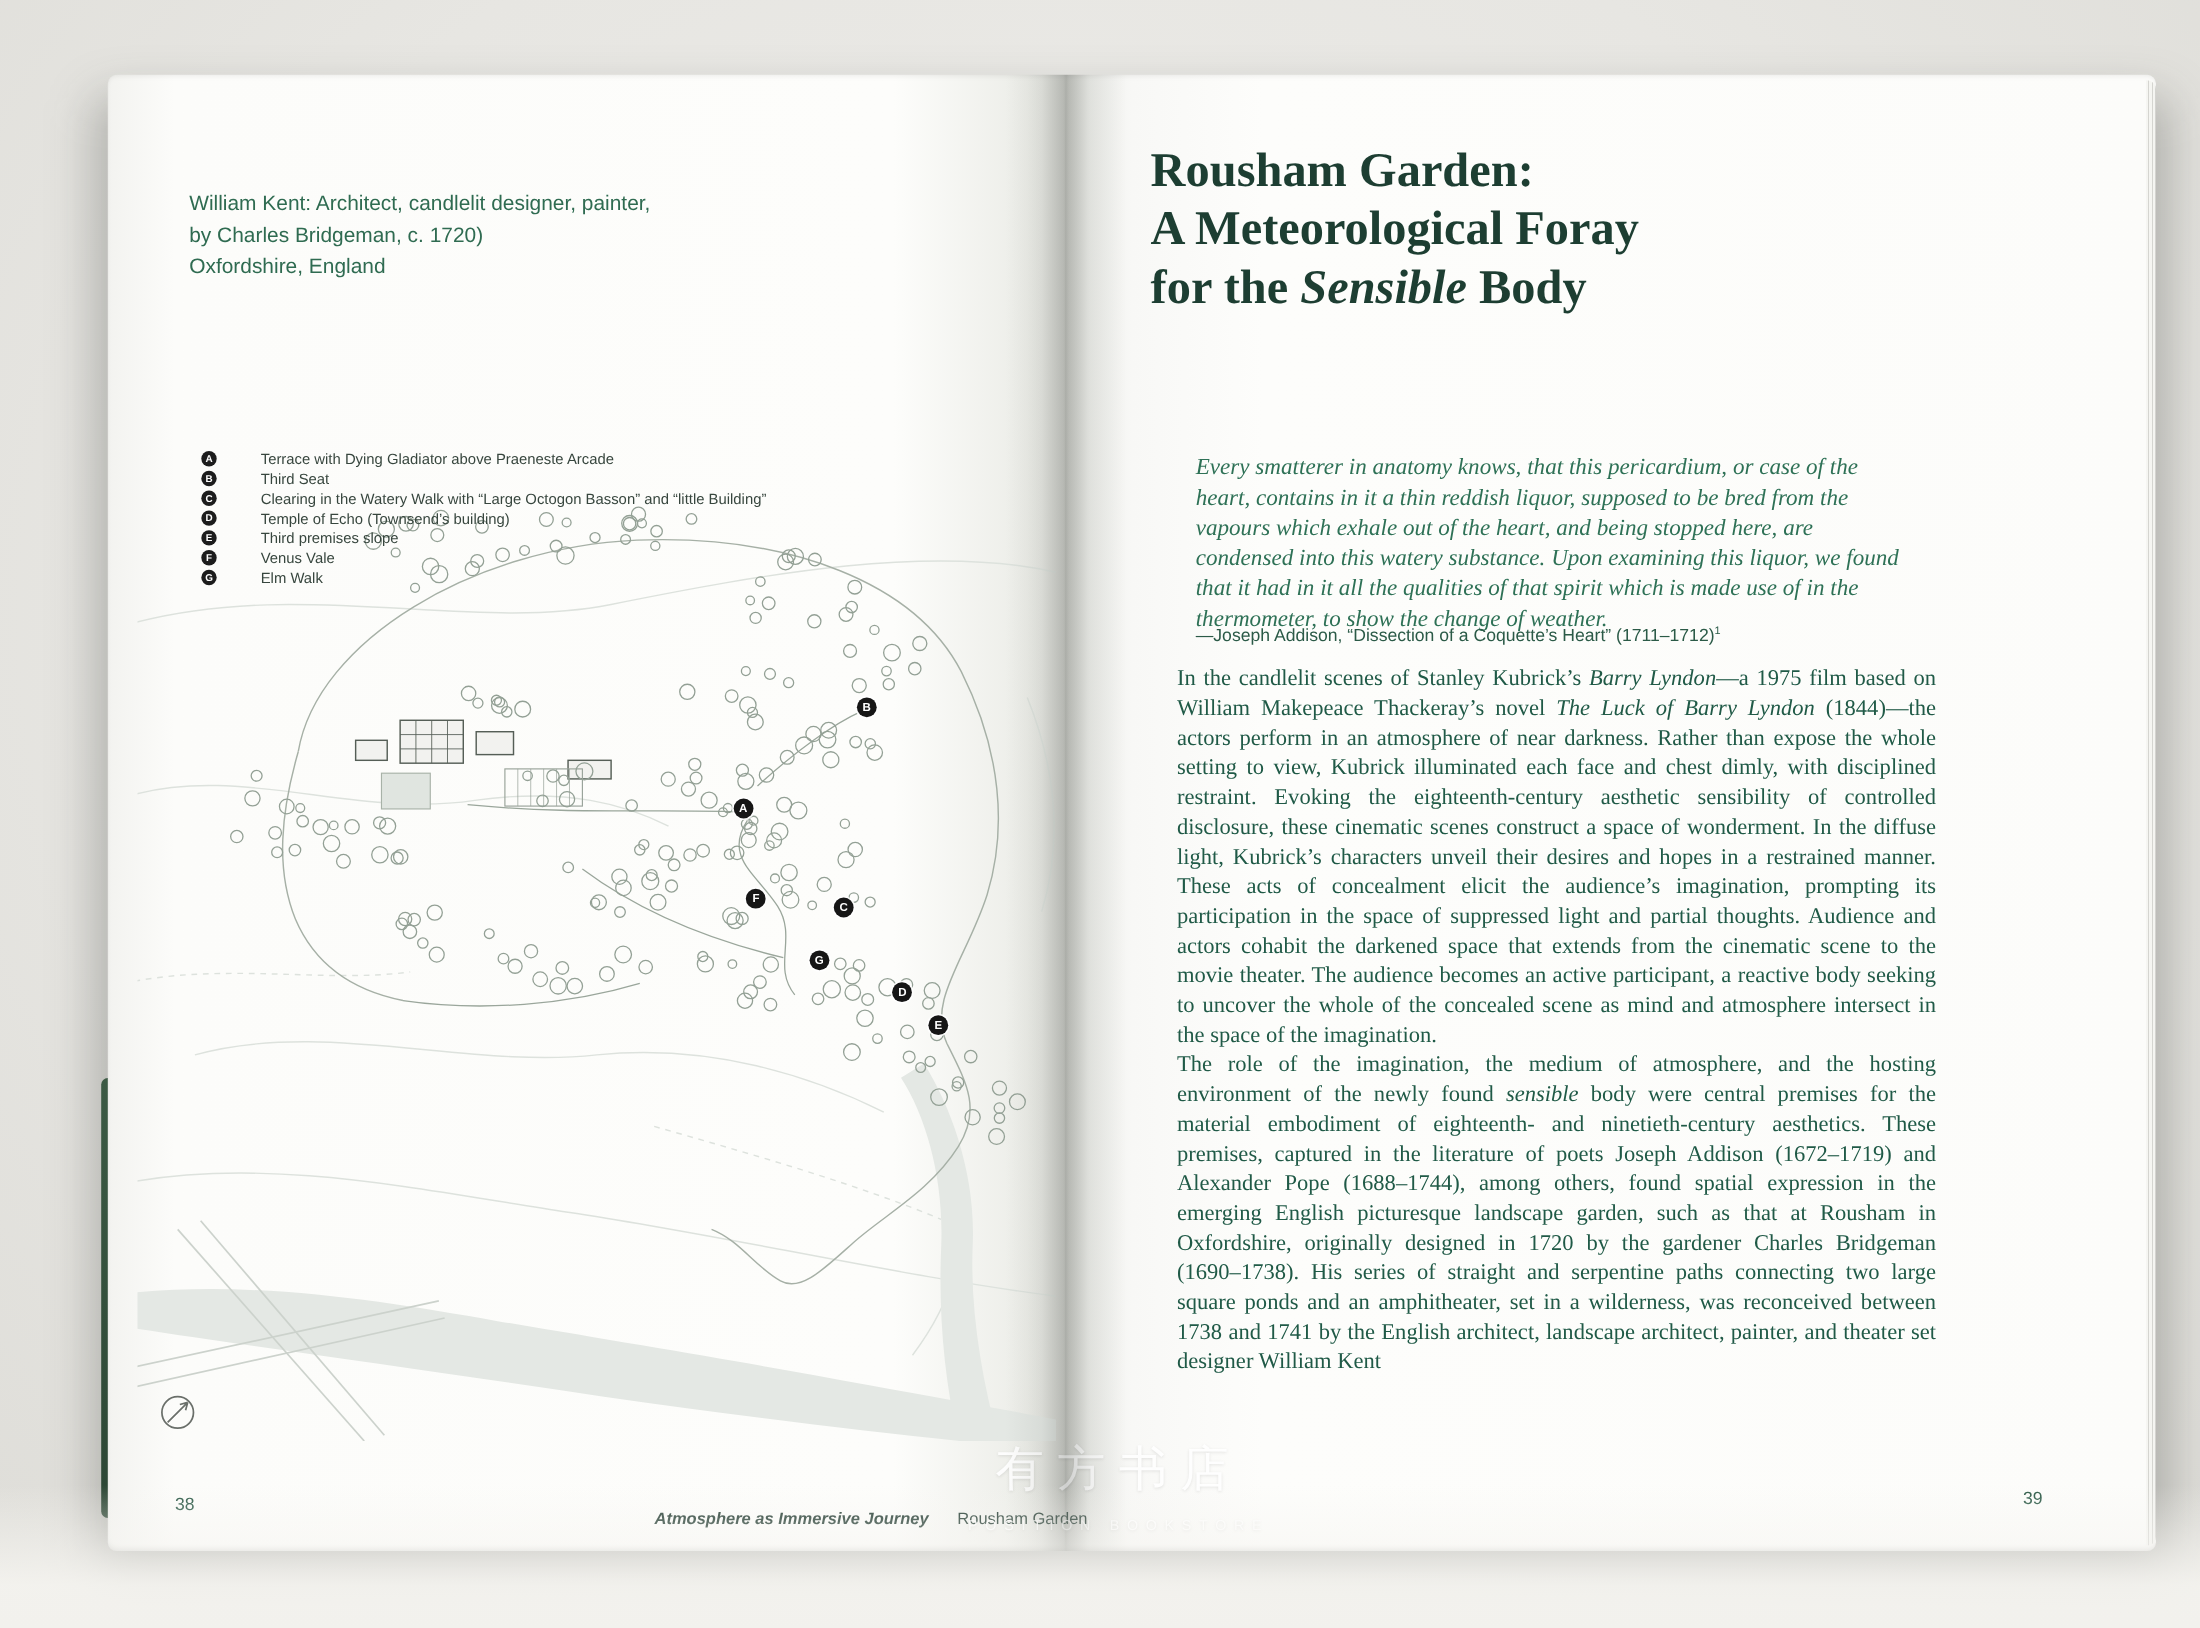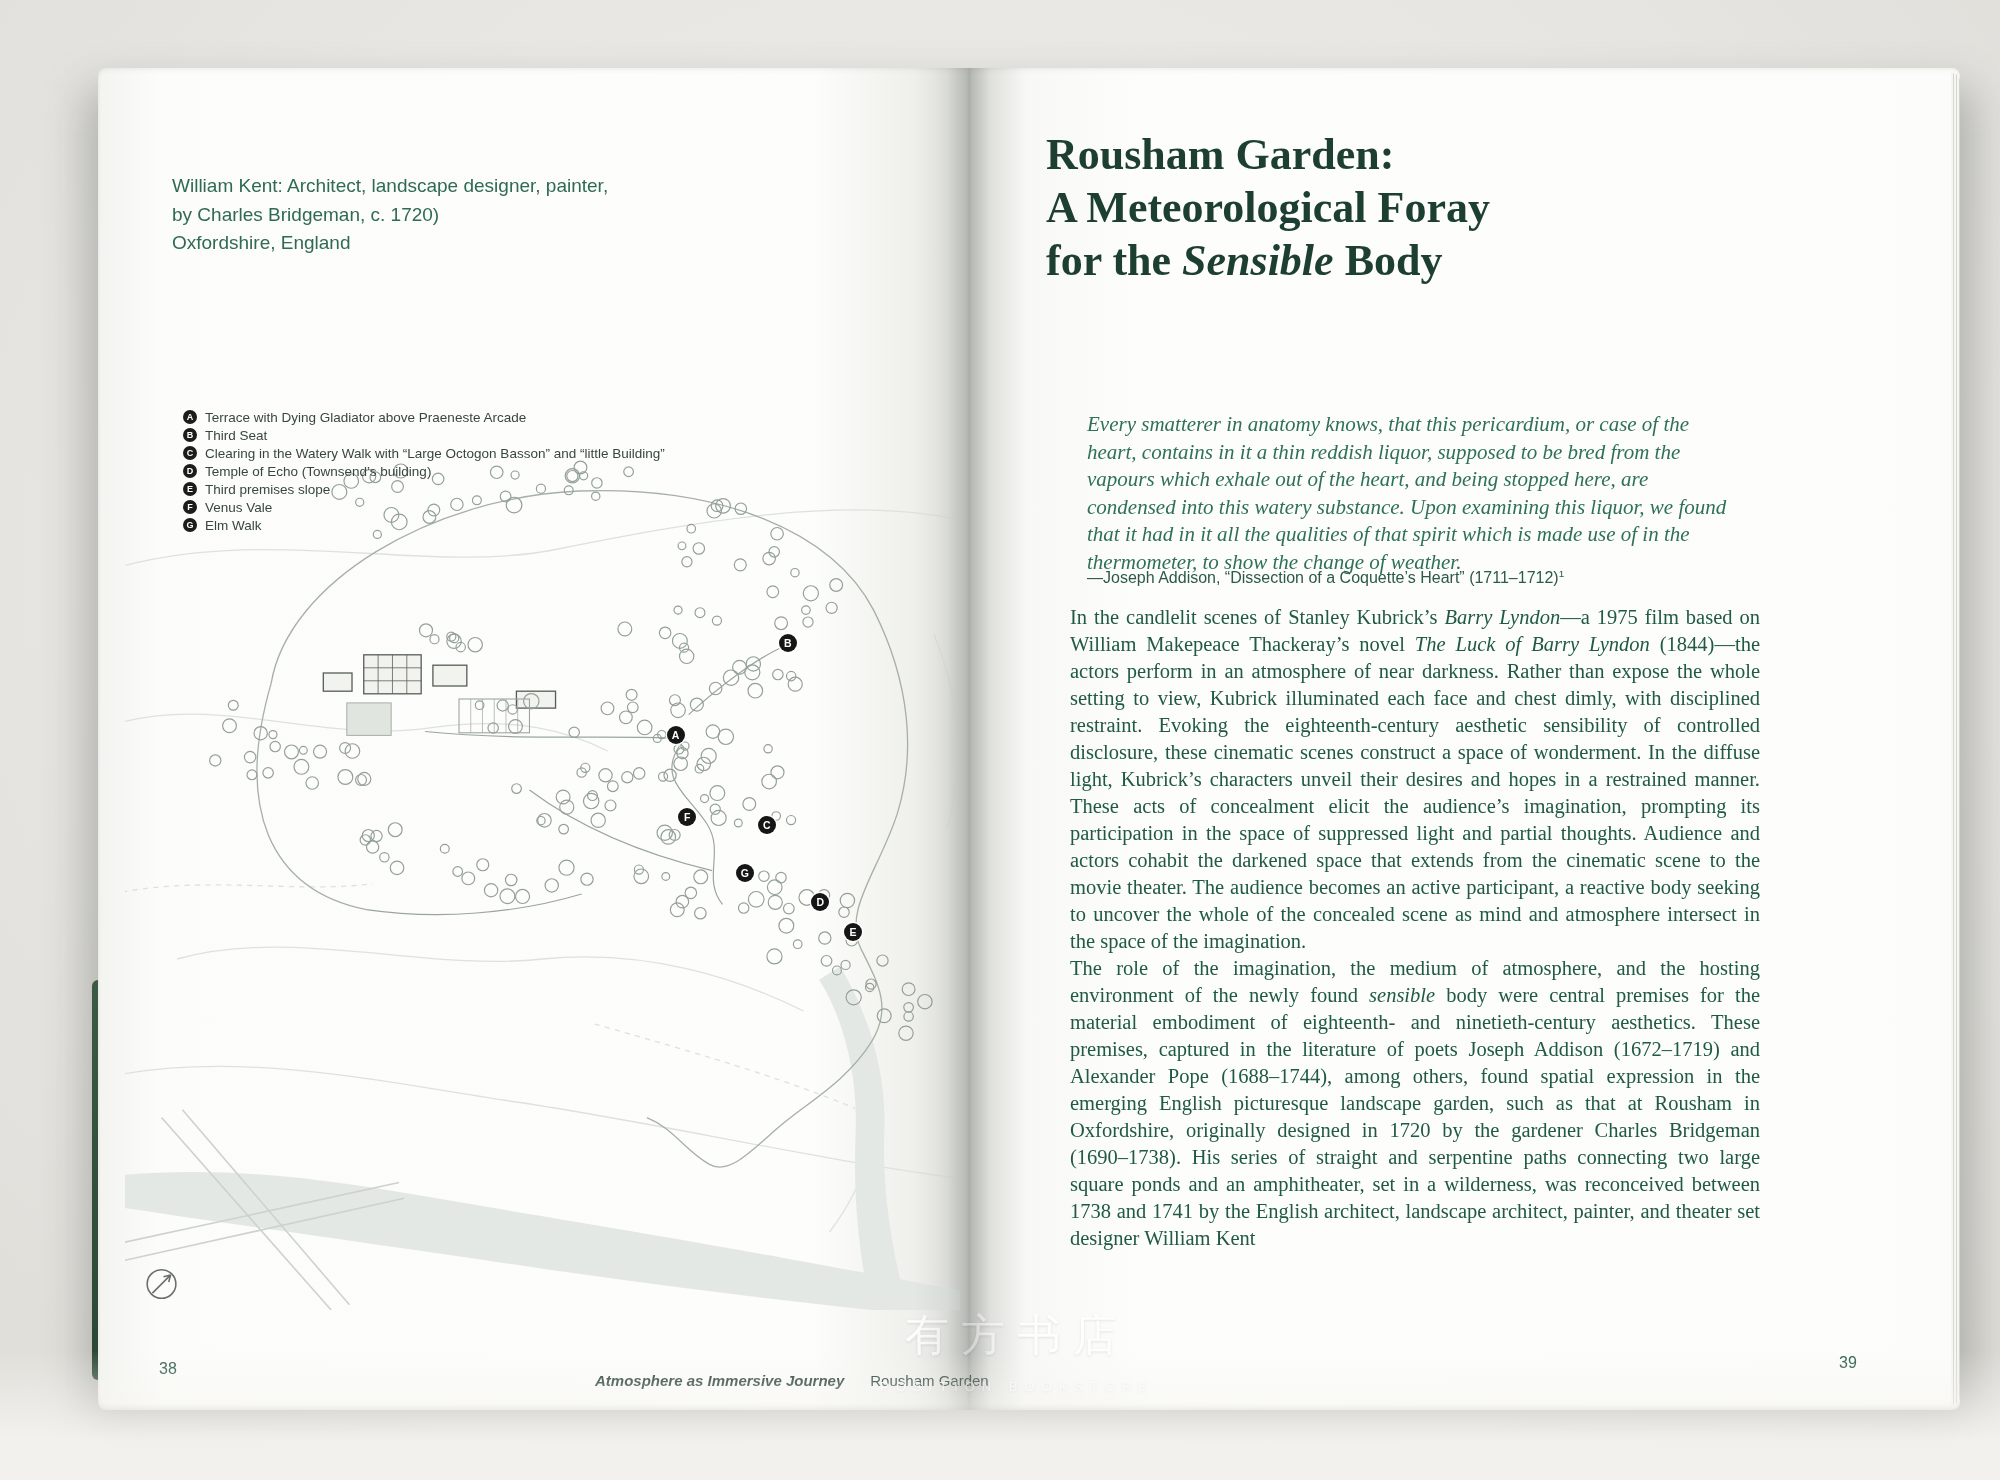--- a/index.html
+++ b/index.html
@@ -58,21 +58,21 @@
     position:absolute;left:74px;top:104px;
     font-size:19px;line-height:28.5px;color:#2f6b51;white-space:nowrap;
   }
   .map-legend{position:absolute;left:85px;top:340px;}
   .legend-row{display:flex;align-items:center;height:18px;white-space:nowrap;}
   .legend-badge{
     width:14px;height:14px;border-radius:50%;background:#1c1c1c;color:#fff;
     font-size:9px;font-weight:bold;display:inline-flex;align-items:center;justify-content:center;
     margin-right:8px;flex:0 0 14px;
   }
-  .legend-label{font-size:13.5px;color:#37463e;}
+  .legend-label{font-size:13.5px;color:#37463e;margin-left:32px;}
   .map-wrap{position:absolute;left:27px;top:332px;width:835px;height:910px;}
   .garden-map{position:absolute;inset:0;width:100%;height:100%;}
   .map-markers{position:absolute;inset:0;}
   .map-marker{
     position:absolute;width:18px;height:18px;border-radius:50%;background:#161616;color:#fff;
     font-size:10.5px;font-weight:bold;display:flex;align-items:center;justify-content:center;
     transform:translate(-50%,-50%);box-shadow:0 0 0 1.5px rgba(255,255,255,.85);
   }
   .lp-pagenum{position:absolute;left:61px;top:1292px;font-size:16px;color:#2c5a47;}
   .lp-footer{
@@ -122,21 +122,21 @@
 <div class="scene">
   <div class="book-shadow"></div>
   <div class="cover-edge"></div>
 
   <div class="book">
     <div class="page left"></div>
     <div class="page right"></div>
 
 
     <div class="lp-subtitle">
-      <div>William Kent: Architect, landscape designer, painter,</div>
+      <div>William Kent: Architect, candlelit designer, painter,</div>
       <div>by Charles Bridgeman, c. 1720)</div>
       <div>Oxfordshire, England</div>
     </div>
 
     <div class="map-wrap">
       <svg class="garden-map" viewBox="0 0 640 700" preserveAspectRatio="none">
         <g stroke="#dde2dd" stroke-width="1" fill="none">
           <path d="M -10,130 C 110,95 230,135 330,115 C 430,95 560,70 650,95"></path>
           <path d="M -10,250 C 70,225 150,265 235,252 C 300,243 340,255 370,270"></path>
           <path d="M 620,180 C 640,230 645,280 630,330"></path>

